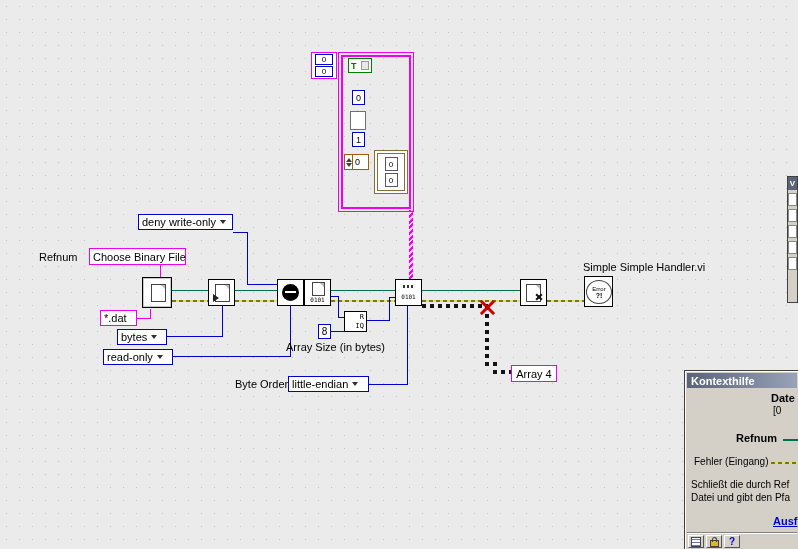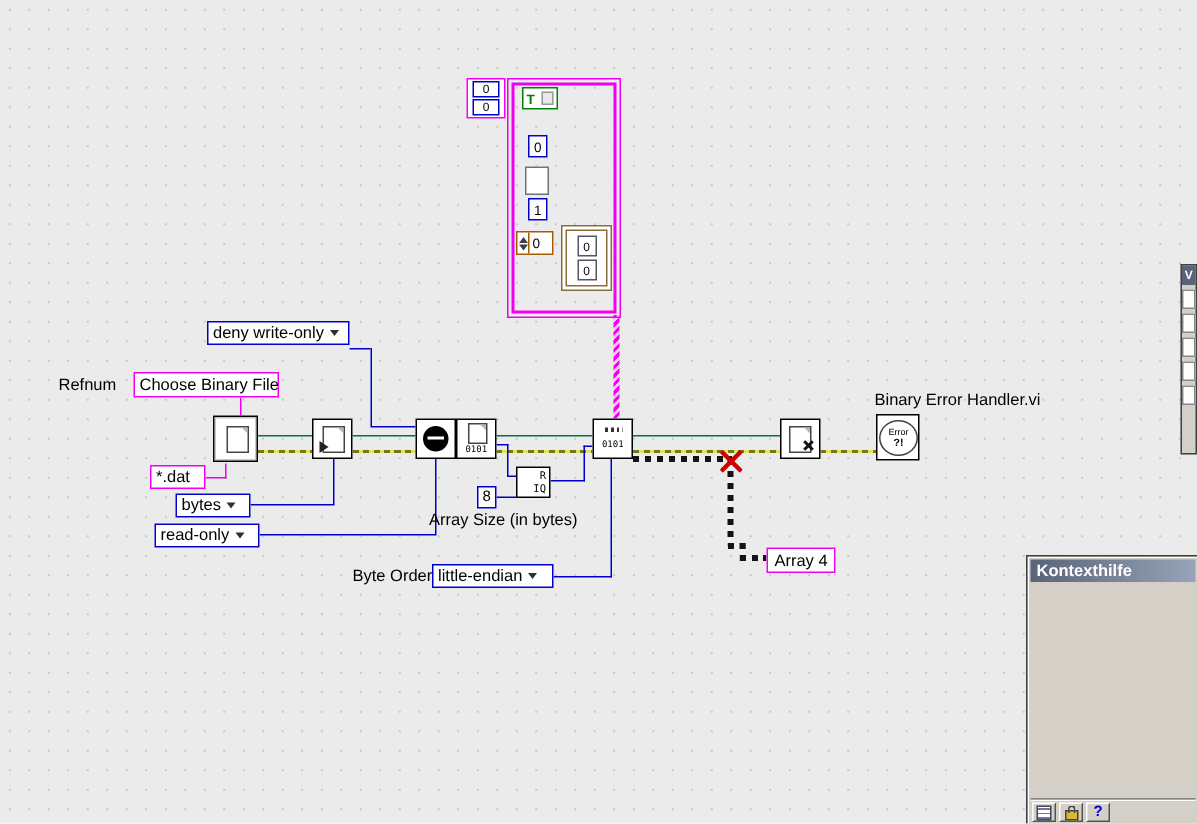--- a/index.html
+++ b/index.html
@@ -161,21 +161,21 @@
     <span class="tri"></span>
   </div>
   <div class="lbl" style="left:235px;top:378px;">Byte Order</div>
   <div class="const blueb" style="left:288px;top:376px;width:81px;height:16px;">
     <span>little-endian</span>
     <span class="tri"></span>
   </div>
   <div class="const blueb" style="left:318px;top:324px;width:13px;height:15px;justify-content:center;padding:0;font-size:10px;">8</div>
   <div class="lbl" style="left:286px;top:341px;">Array Size (in bytes)</div>
   <div class="const pinkb" style="left:511px;top:365px;width:46px;height:17px;justify-content:center;">Array 4</div>
-  <div class="lbl" style="left:583px;top:261px;">Binary Error Handler.vi</div>
+  <div class="lbl" style="left:583px;top:261px;">Simple Simple Handler.vi</div>
 
   <div class="node" style="left:142px;top:277px;width:30px;height:31px;box-shadow:inset 0 0 0 1px #c8c8c8;">
     <div class="page" style="left:8px;top:6px;">
         <div class="fold"></div>
       </div>
   </div>
   <div class="node" style="left:208px;top:279px;width:27px;height:27px;">
     <div class="page" style="left:6px;top:4px;">
         <div class="fold"></div>
       </div>
@@ -223,20 +223,31 @@
     <div class="sliver-cell"></div>
     <div class="sliver-cell"></div>
     <div class="sliver-cell"></div>
     <div class="sliver-cell"></div>
     <div class="sliver-cell"></div>
   </div>
 
   <div class="helpwin" style="left:684px;top:370px;width:114px;height:179px;">
     <div class="titlebar">
       <span>Kontexthilfe</span>
+    </div>
+    <div class="helpbody">
+      <div class="lbl bold" style="left:84px;top:4px;">Date</div>
+      <div class="lbl small" style="left:86px;top:17px;">[0</div>
+      <div class="lbl bold" style="left:49px;top:44px;">Refnum</div>
+      <div class="wire" style="left:96px;top:51px;width:18px;height:2px;background:#007050;"></div>
+      <div class="lbl small" style="left:7px;top:68px;">Fehler (Eingang)</div>
+      <div class="wire wire-error" style="left:84px;top:74px;width:30px;"></div>
+      <div class="lbl small" style="left:4px;top:91px;">Schließt die durch Ref</div>
+      <div class="lbl small" style="left:4px;top:104px;">Datei und gibt den Pfa</div>
+      <a class="lbl link" style="left:86px;top:127px;">Ausf</a>
     </div>
     <div class="helptoolbar">
       <button class="tb">
           <span class="glyph-doc"></span>
         </button>
       <button class="tb">
           <span class="glyph-lock"></span>
         </button>
       <button class="tb">
           <span class="glyph-q">?</span>

